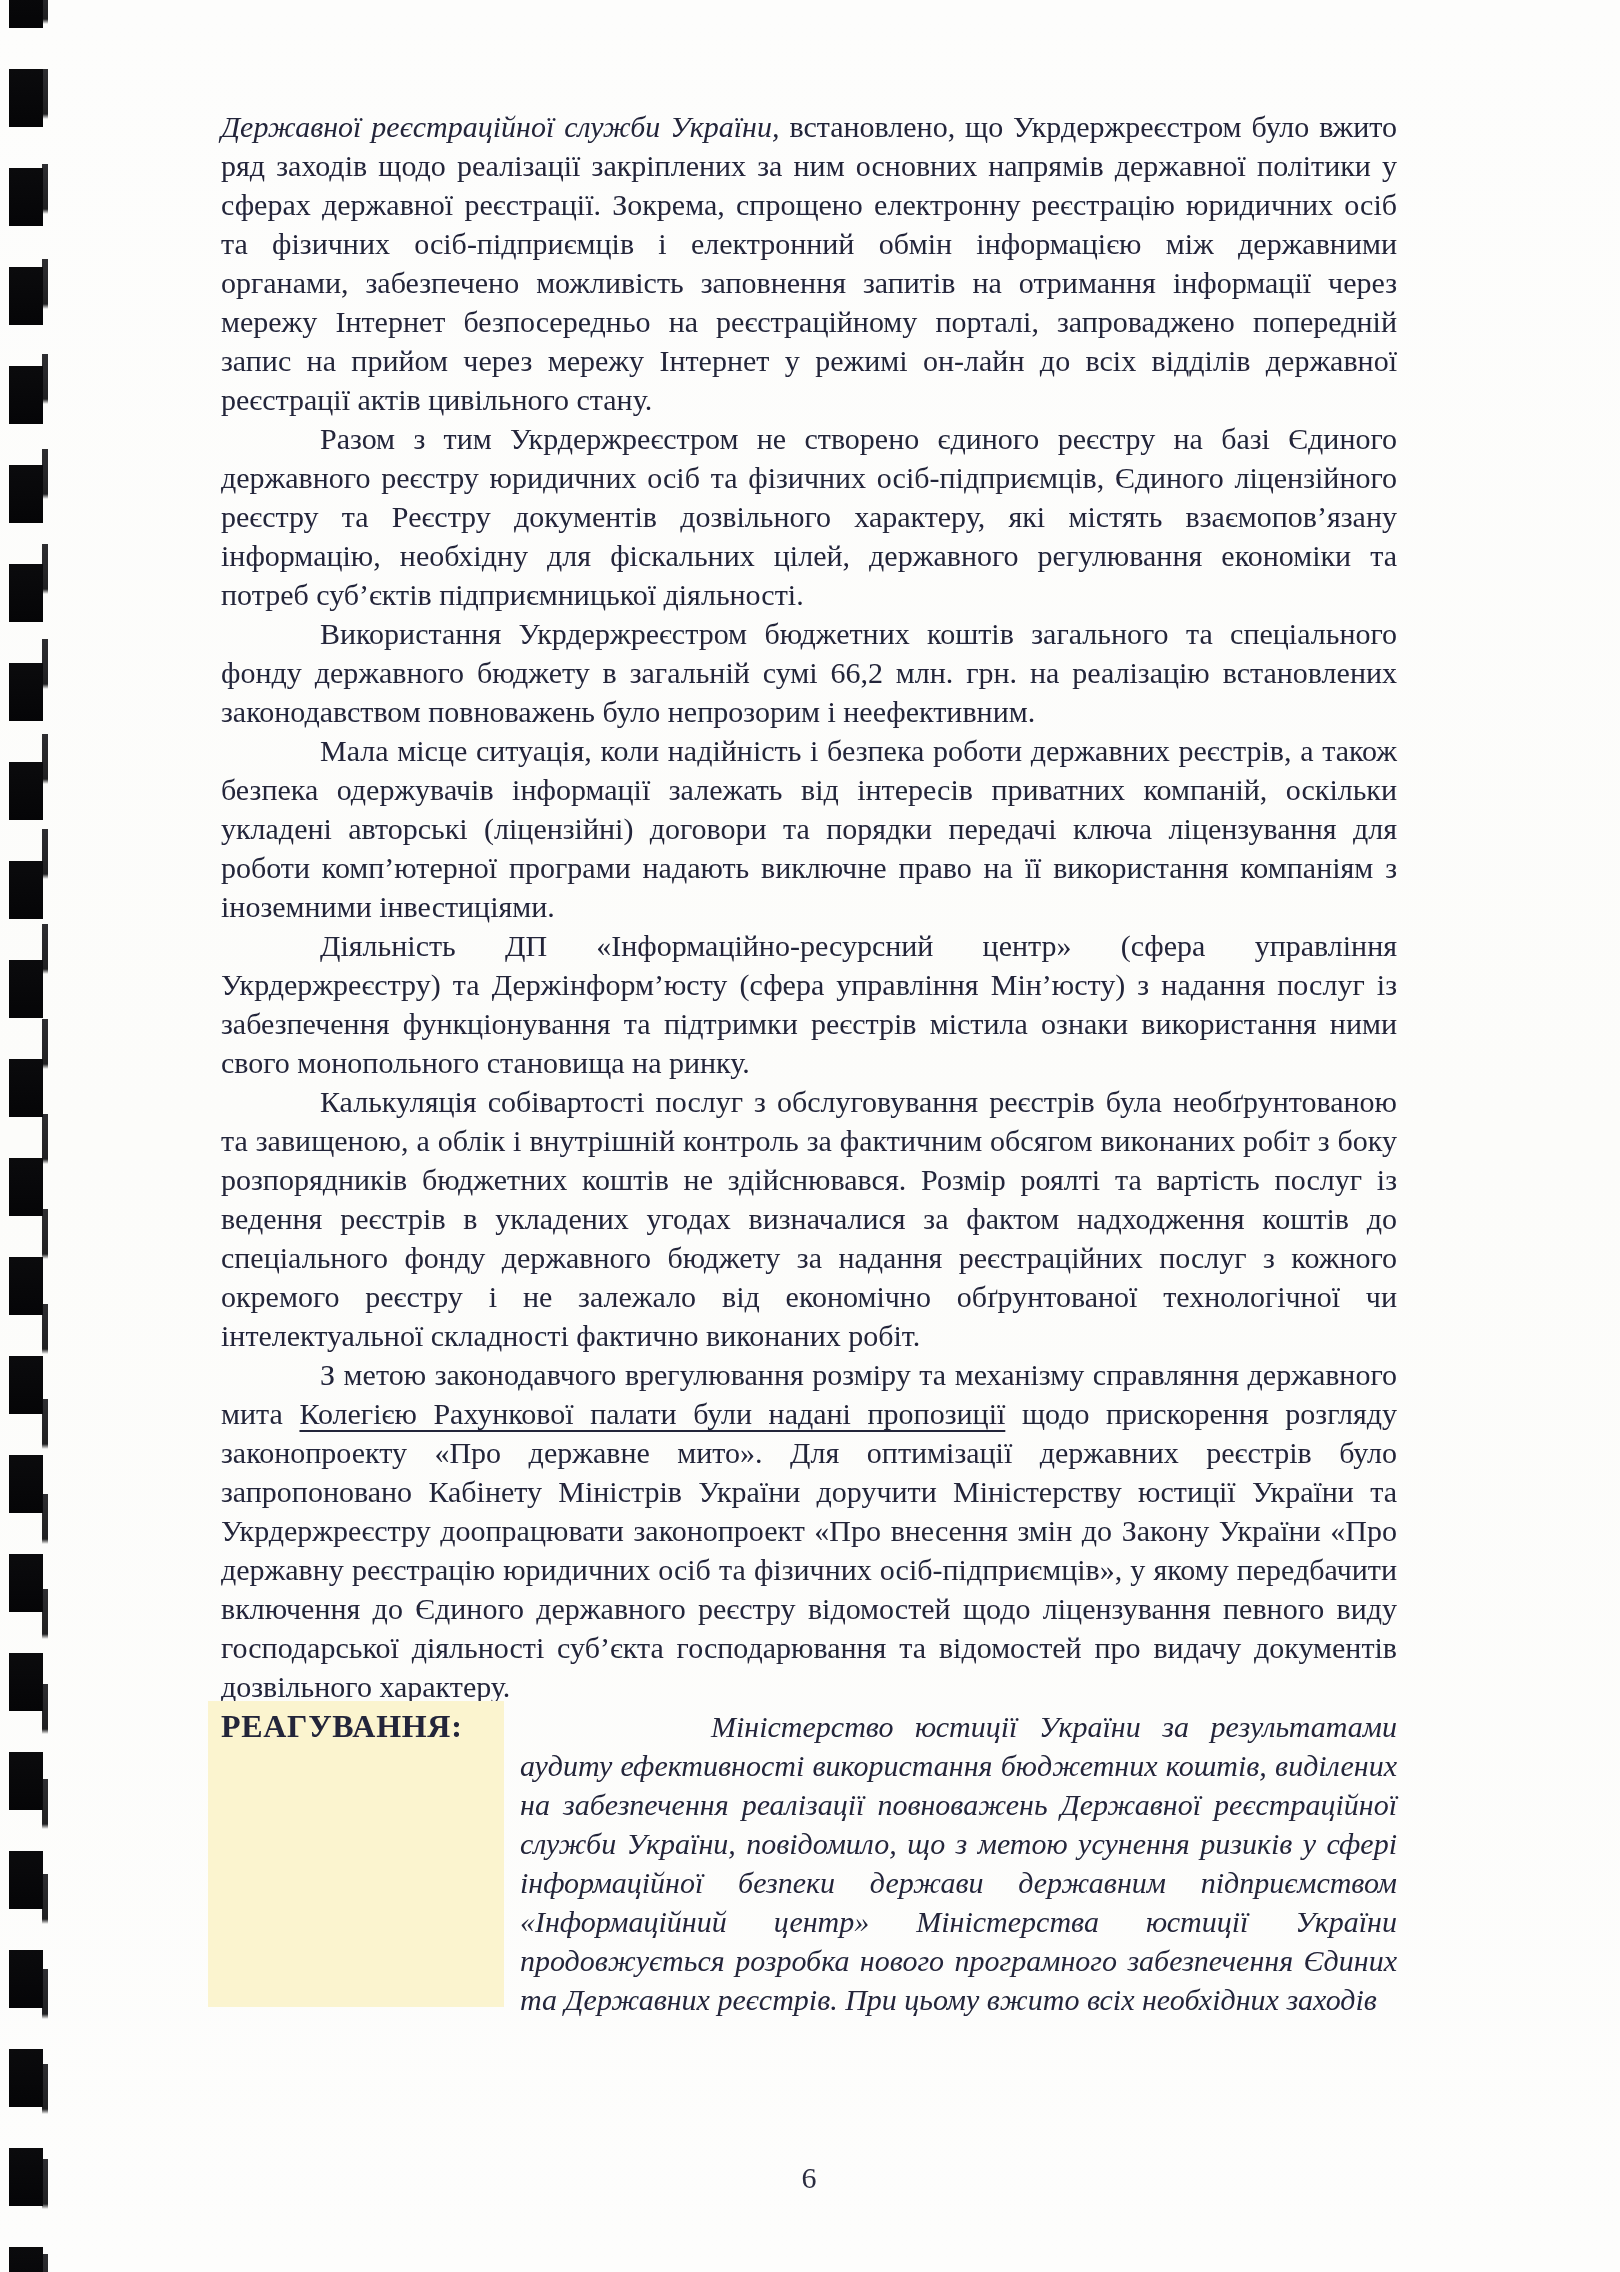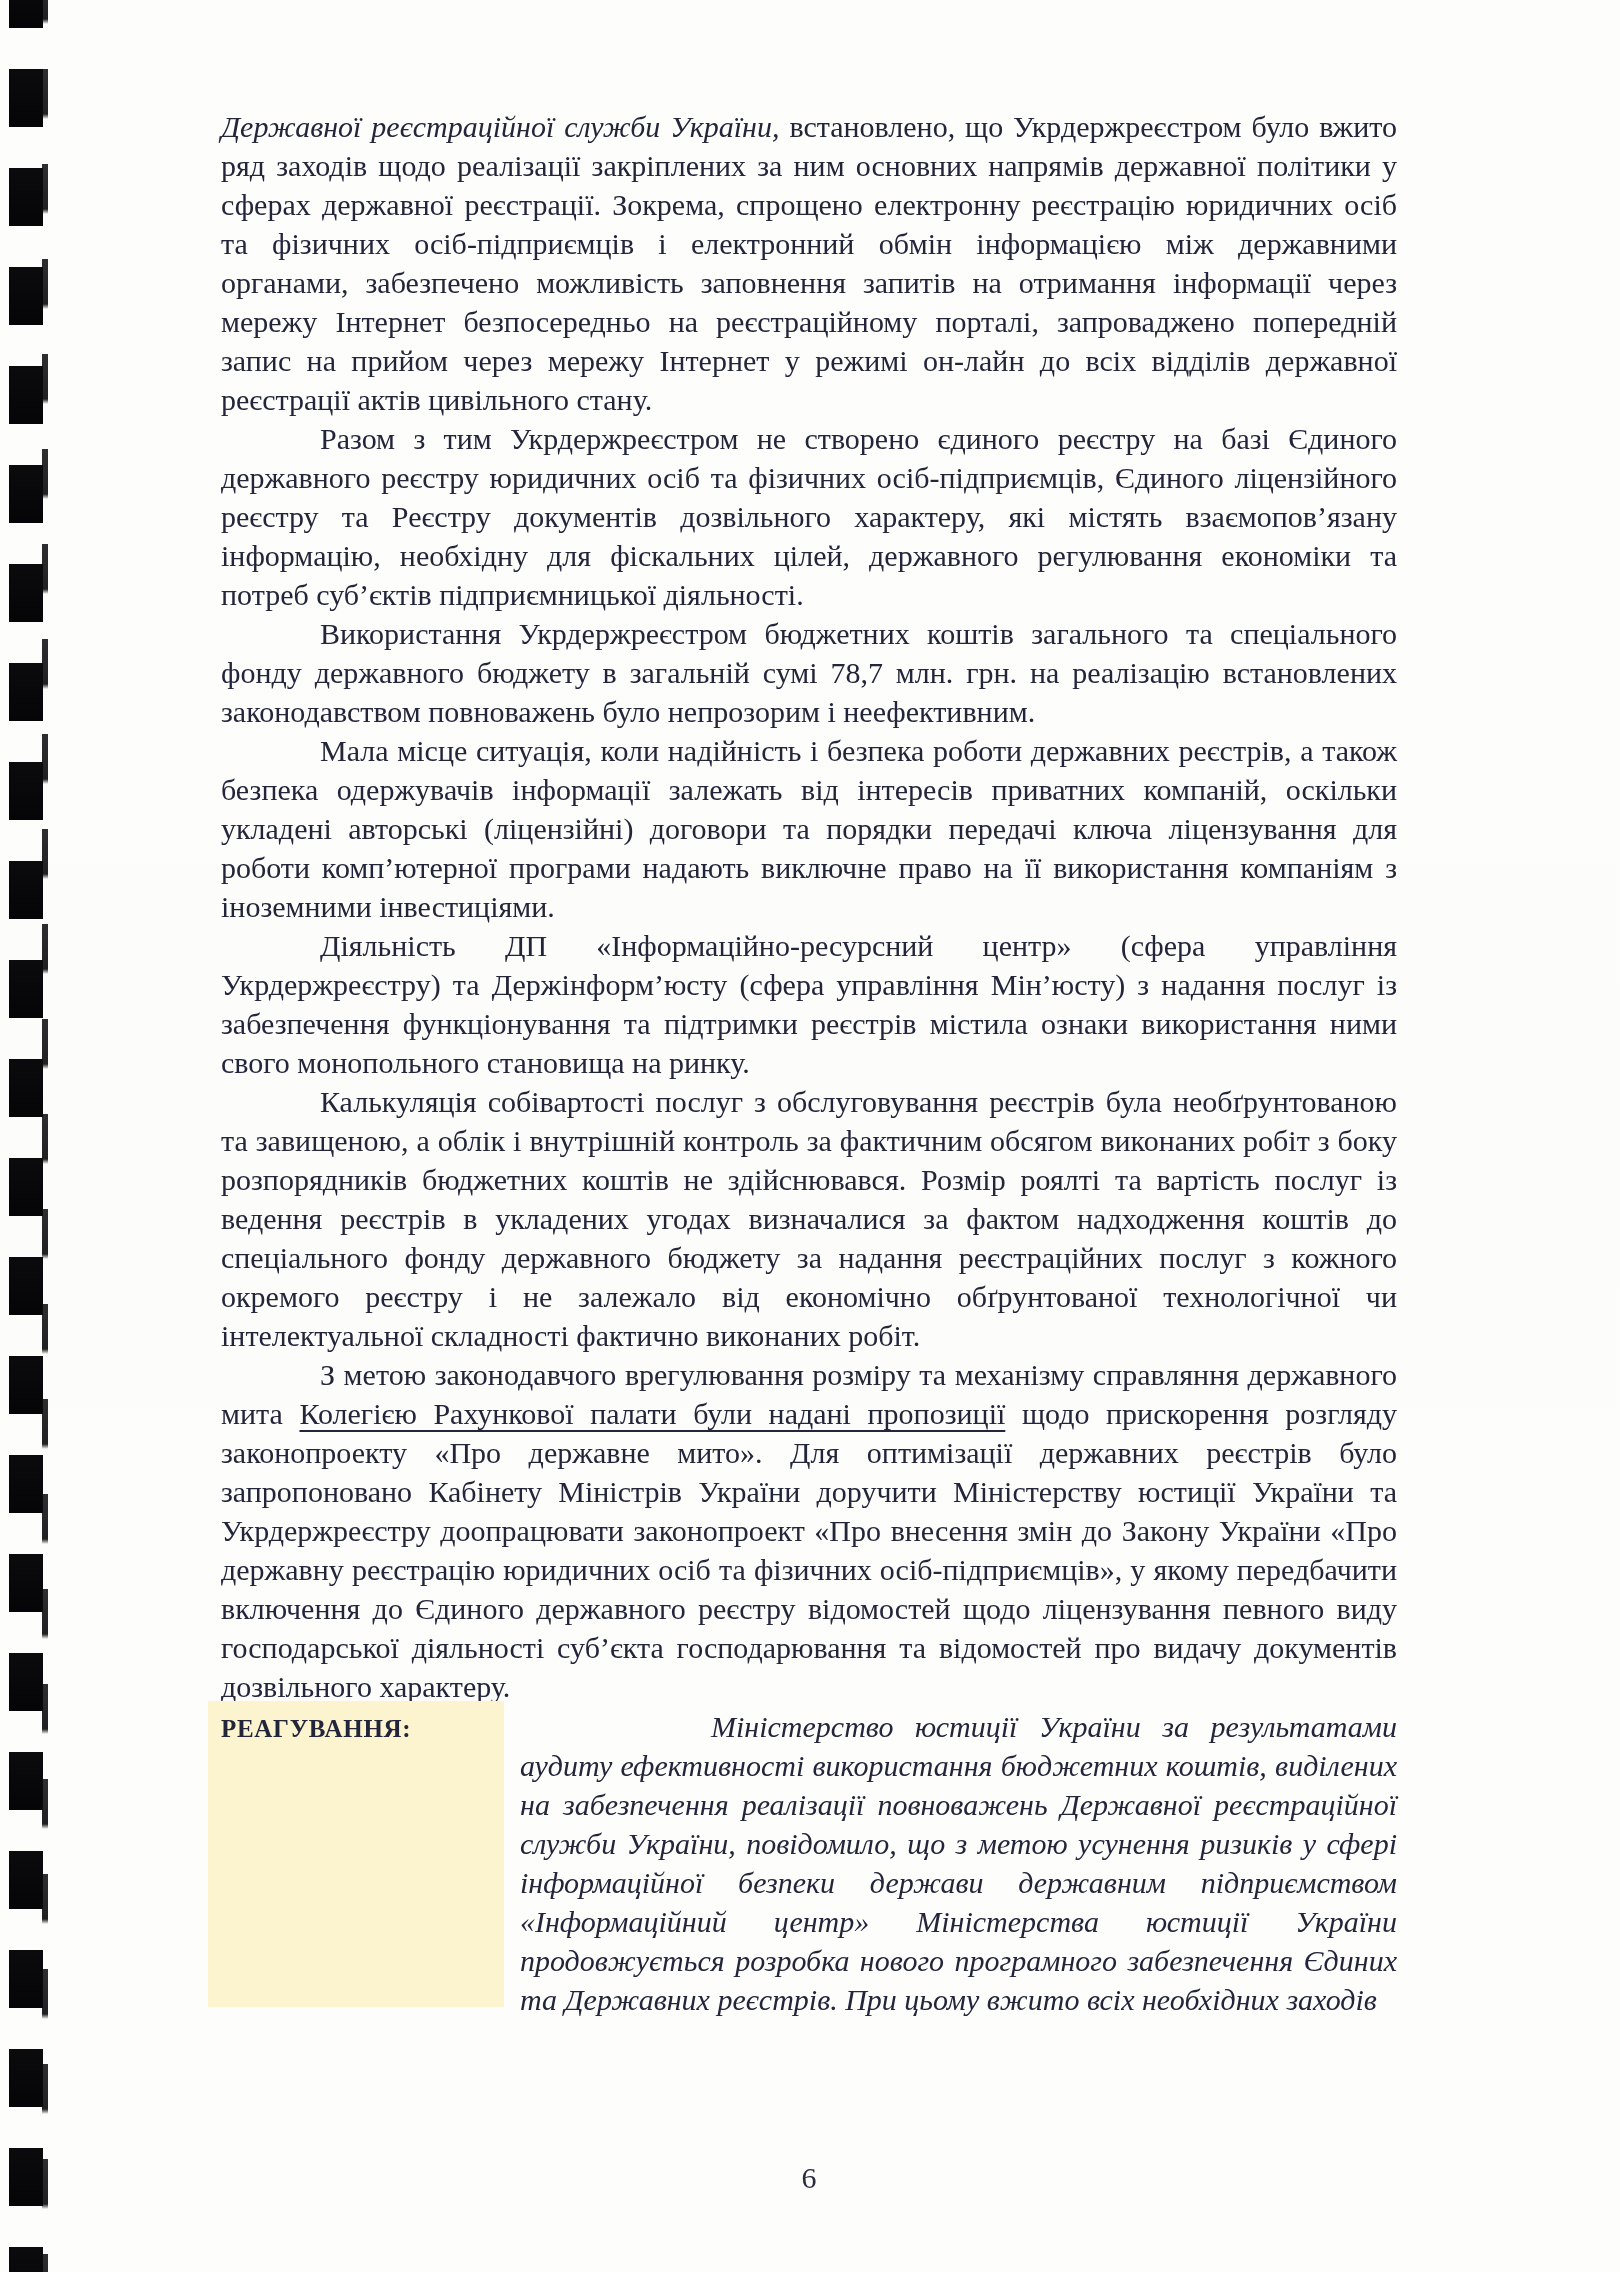--- a/index.html
+++ b/index.html
@@ -78,21 +78,21 @@
     position: absolute;
     left: -13px;
     top: -6.6px;
     width: 296px;
     height: 306px;
     background: #fbf4cf;
   }
   .reaction-label {
     position: relative;
     font-weight: bold;
-    font-size: 25px;
+    font-size: 32px;
     letter-spacing: 0.7px;
     z-index: 1;
   }
   .reaction-text {
     flex: 1 1 auto;
     text-align: justify;
     text-indent: 191px;
     font-style: italic;
   }
   .page-number {
@@ -113,21 +113,21 @@
 
   <div class="binding-strip"></div>
   <div class="binding-strip-ragged"></div>
 
   <div class="content">
 
     <p class="no-indent"><span class="lead-italic">Державної реєстраційної служби України,</span><span> встановлено, що Укрдержреєстром було вжито ряд заходів щодо реалізації закріплених за ним основних напрямів державної політики у сферах державної реєстрації. Зокрема, спрощено електронну реєстрацію юридичних осіб та фізичних осіб-підприємців і електронний обмін інформацією між державними органами, забезпечено можливість заповнення запитів на отримання інформації через мережу Інтернет безпосередньо на реєстраційному порталі, запроваджено попередній запис на прийом через мережу Інтернет у режимі он-лайн до всіх відділів державної реєстрації актів цивільного стану.</span></p>
 
     <p>Разом з тим Укрдержреєстром не створено єдиного реєстру на базі Єдиного державного реєстру юридичних осіб та фізичних осіб-підприємців, Єдиного ліцензійного реєстру та Реєстру документів дозвільного характеру, які містять взаємопов’язану інформацію, необхідну для фіскальних цілей, державного регулювання економіки та потреб суб’єктів підприємницької діяльності.</p>
 
-    <p>Використання Укрдержреєстром бюджетних коштів загального та спеціального фонду державного бюджету в загальній сумі 78,7 млн. грн. на реалізацію встановлених законодавством повноважень було непрозорим і неефективним.</p>
+    <p>Використання Укрдержреєстром бюджетних коштів загального та спеціального фонду державного бюджету в загальній сумі 66,2 млн. грн. на реалізацію встановлених законодавством повноважень було непрозорим і неефективним.</p>
 
     <p>Мала місце ситуація, коли надійність і безпека роботи державних реєстрів, а також безпека одержувачів інформації залежать від інтересів приватних компаній, оскільки укладені авторські (ліцензійні) договори та порядки передачі ключа ліцензування для роботи комп’ютерної програми надають виключне право на її використання компаніям з іноземними інвестиціями.</p>
 
     <p>Діяльність ДП «Інформаційно-ресурсний центр» (сфера управління Укрдержреєстру) та Держінформ’юсту (сфера управління Мін’юсту) з надання послуг із забезпечення функціонування та підтримки реєстрів містила ознаки використання ними свого монопольного становища на ринку.</p>
 
     <p>Калькуляція собівартості послуг з обслуговування реєстрів була необґрунтованою та завищеною, а облік і внутрішній контроль за фактичним обсягом виконаних робіт з боку розпорядників бюджетних коштів не здійснювався. Розмір роялті та вартість послуг із ведення реєстрів в укладених угодах визначалися за фактом надходження коштів до спеціального фонду державного бюджету за надання реєстраційних послуг з кожного окремого реєстру і не залежало від економічно обґрунтованої технологічної чи інтелектуальної складності фактично виконаних робіт.</p>
 
     <p><span>З метою законодавчого врегулювання розміру та механізму справляння державного мита </span><span class="underlined">Колегією Рахункової палати були надані пропозиції</span><span> щодо прискорення розгляду законопроекту «Про державне мито». Для оптимізації державних реєстрів було запропоновано Кабінету Міністрів України доручити Міністерству юстиції України та Укрдержреєстру доопрацювати законопроект «Про внесення змін до Закону України «Про державну реєстрацію юридичних осіб та фізичних осіб-підприємців», у якому передбачити включення до Єдиного державного реєстру відомостей щодо ліцензування певного виду господарської діяльності суб’єкта господарювання та відомостей про видачу документів дозвільного характеру.</span></p>
 
 

